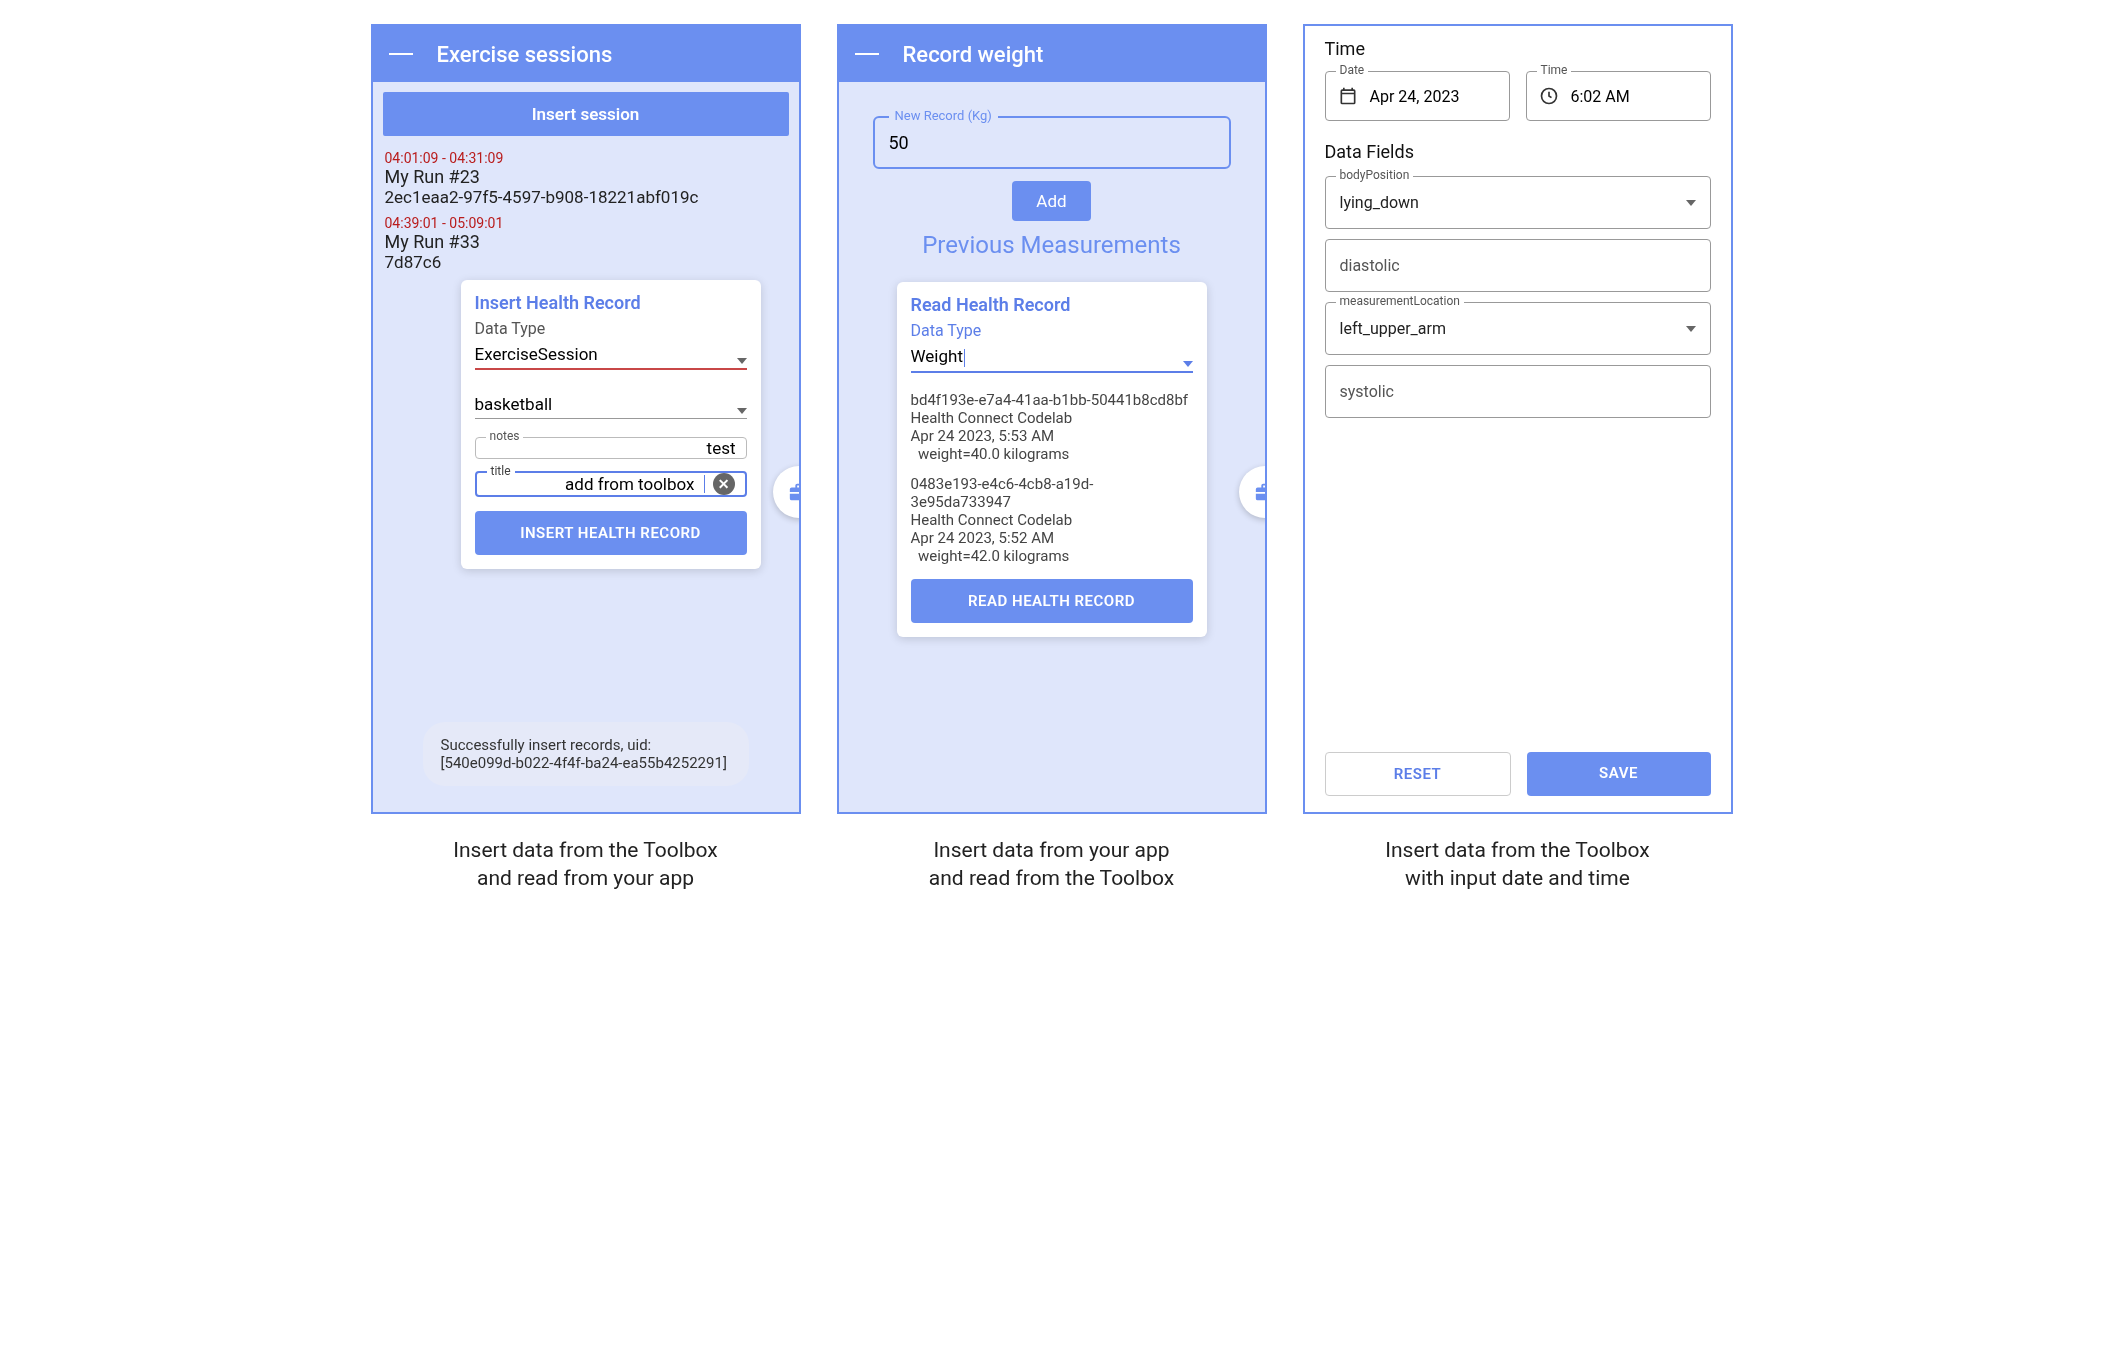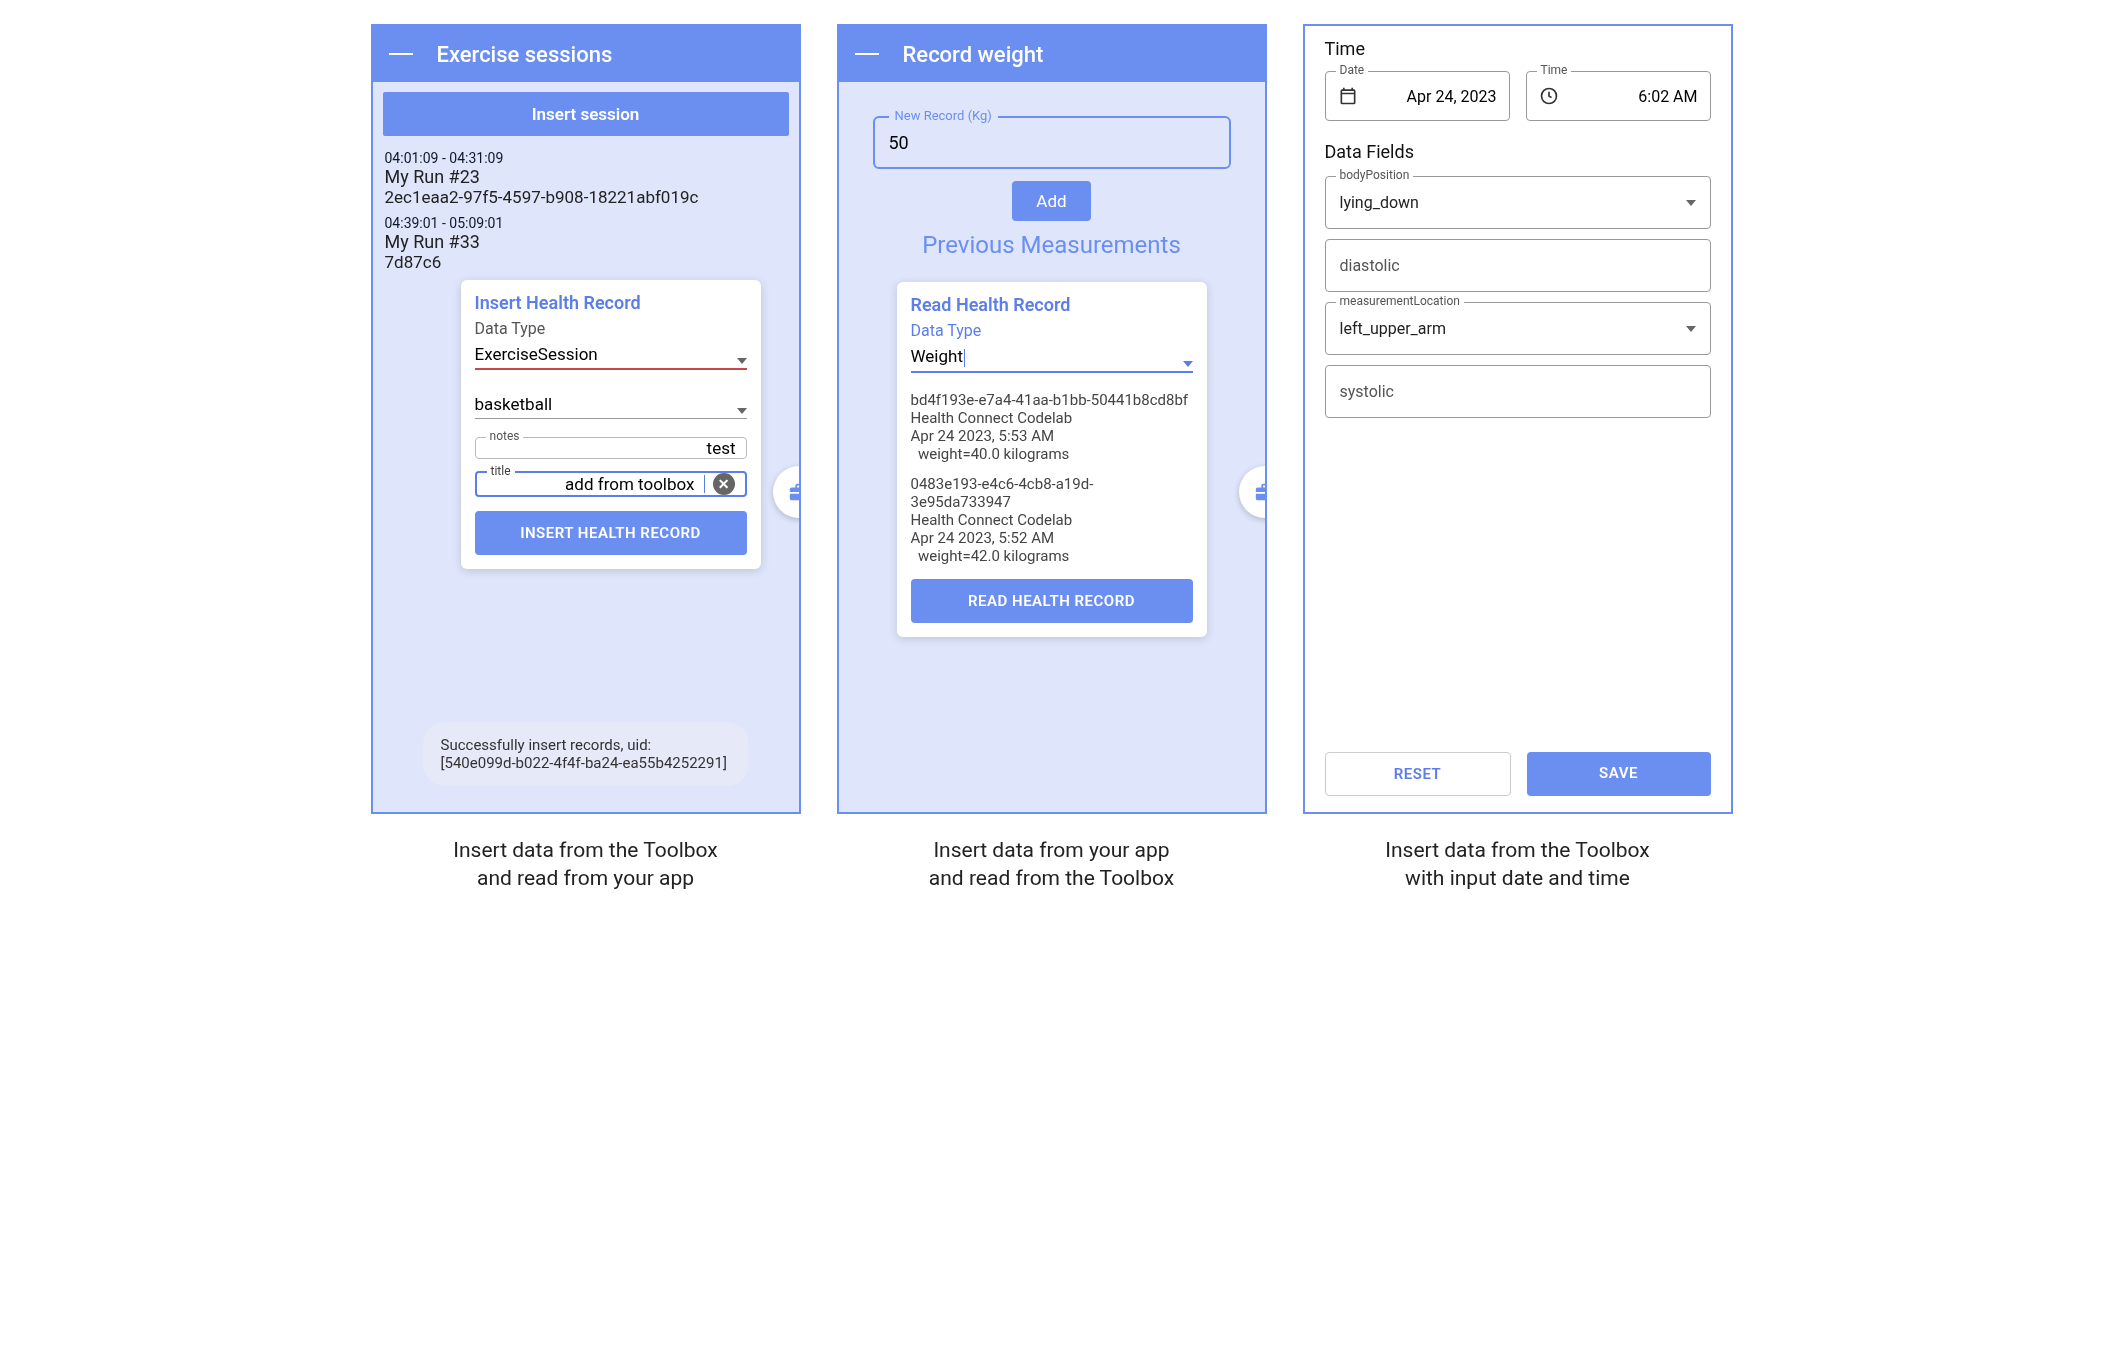--- a/index.html
+++ b/index.html
@@ -42,21 +42,21 @@
     border: 2px solid #6b8ff0;
     background: #6b8ff0;
     color: #fff;
     text-align: center;
     padding: 10px 0;
     font-weight: 600;
     font-size: 17px;
     border-radius: 2px;
   }
   .session-item { padding: 4px 12px; }
-  .session-time { color: #0f172a; font-size: 14px; }
+  .session-time { color: #b91c1c; font-size: 14px; }
   .session-name { color: #222; font-size: 18px; }
   .session-uid { color: #222; font-size: 17px; }
   .snackbar {
     position: absolute;
     bottom: 26px;
     left: 50px; right: 50px;
     background: #e5e9f8;
     border-radius: 22px;
     padding: 14px 18px;
     font-size: 15px;
@@ -158,21 +158,21 @@
   .dt-box {
     flex:1; border:1px solid #999; border-radius:4px;
     position:relative; padding: 14px 12px;
     display:flex; align-items:center; gap:12px;
     font-size:16px;
   }
   .dt-box .float-label {
     position:absolute; top:-9px; left:10px; background:#fff;
     font-size:12px; color:#555; padding:0 4px;
   }
-  .dt-box .val { flex:1; text-align:right; }
+  .dt-box .val { flex:1; }
   .field-box {
     margin: 10px 20px;
     border:1px solid #999; border-radius:4px;
     position:relative; padding: 16px 14px;
     display:flex; justify-content:space-between; align-items:center;
     font-size:16px; color:#222;
   }
   .field-box .float-label {
     position:absolute; top:-9px; left:10px; background:#fff;
     font-size:12px; color:#555; padding:0 4px;

